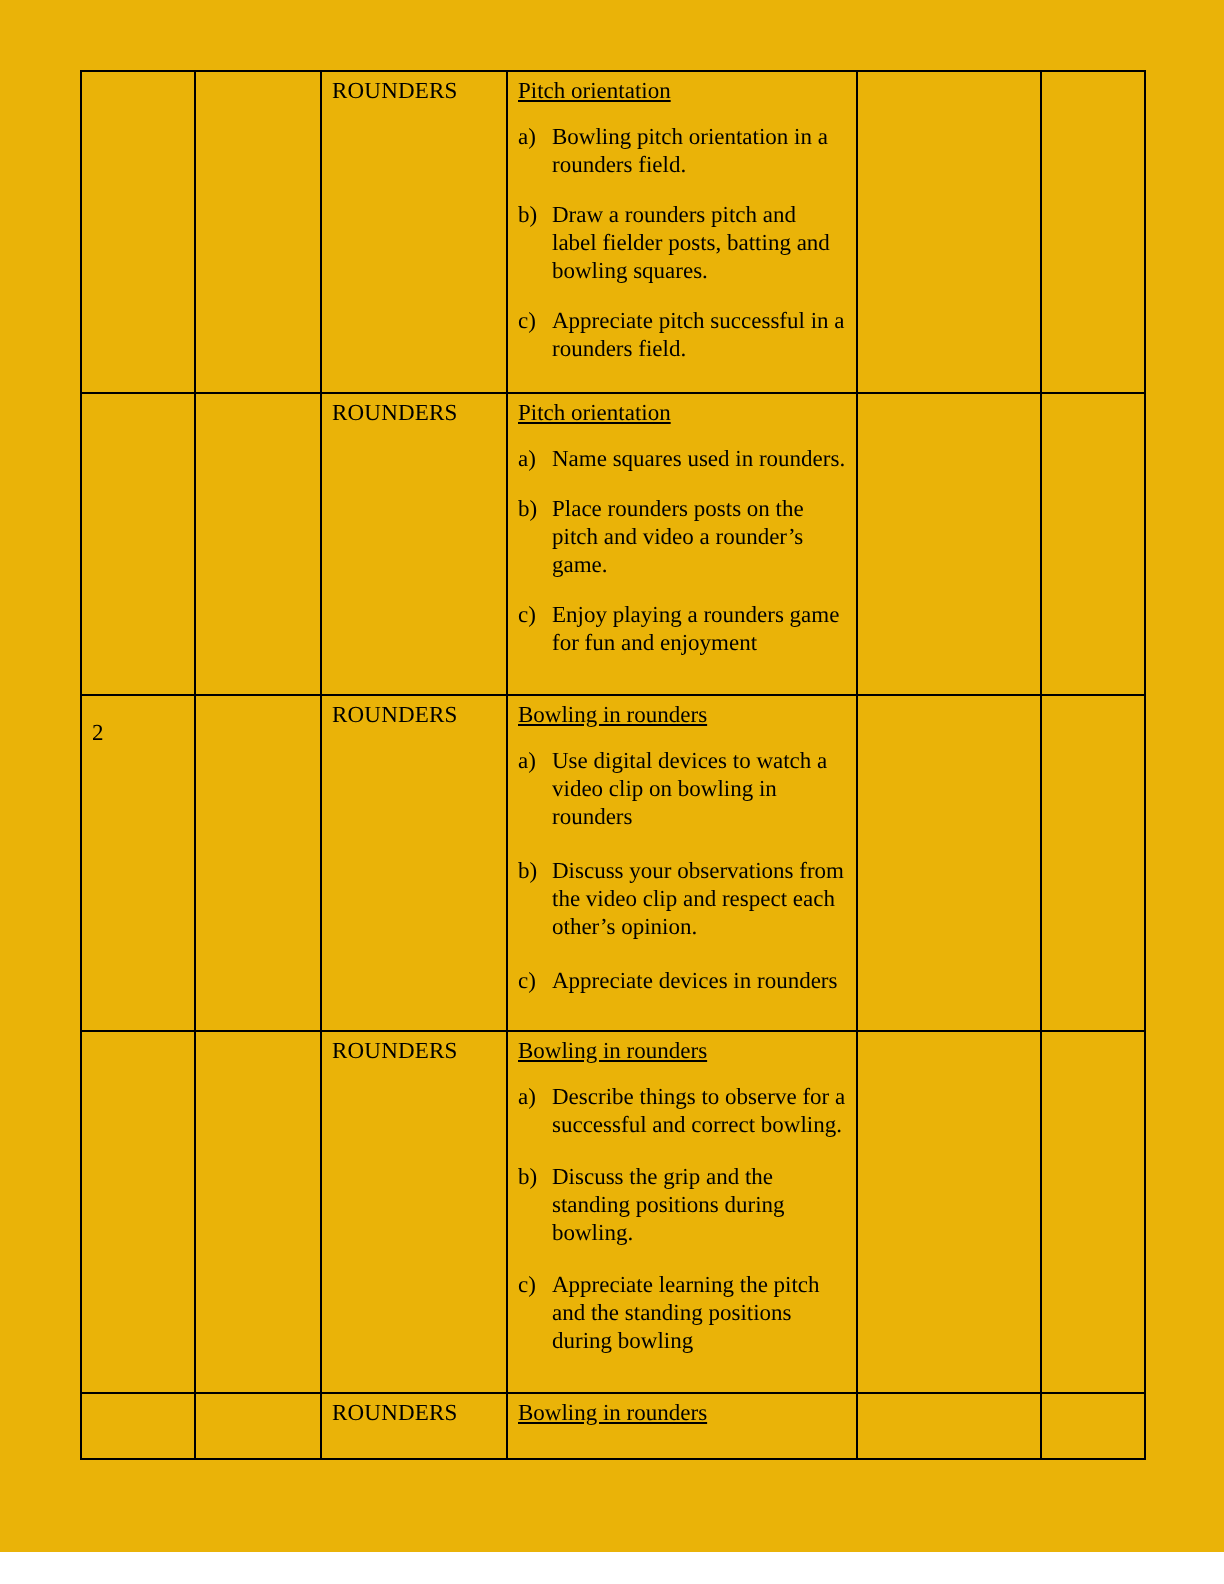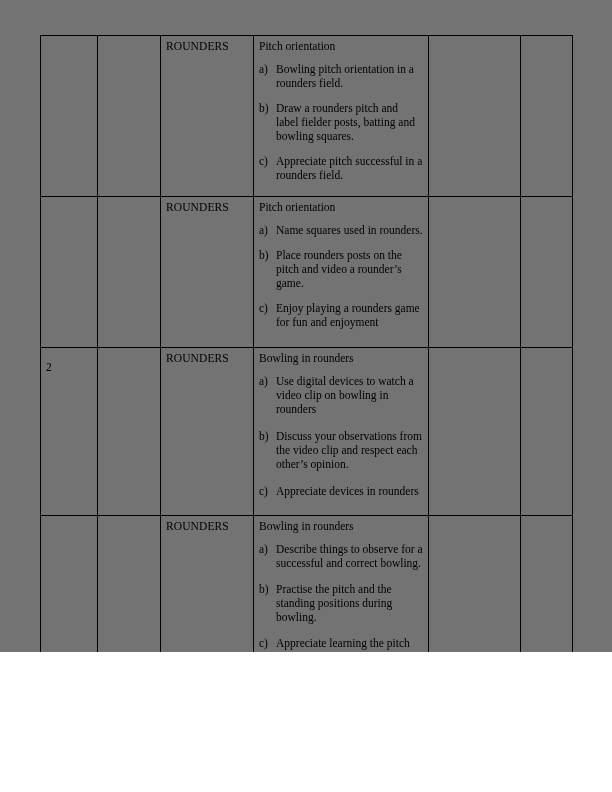--- a/index.html
+++ b/index.html
@@ -7,22 +7,22 @@
   body {
     width: 612px;
     height: 792px;
     font-family: "Liberation Serif", serif;
     color: #000;
     position: relative;
   }
   .page {
     position: relative;
     width: 612px;
-    height: 652px;
-    background: #737373;
+    height: 776px;
+    background: #eab308;
     overflow: hidden;
   }
   table.lesson {
     position: absolute;
     left: 40px;
     top: 35px;
     width: 532px;
     border-collapse: collapse;
     table-layout: fixed;
   }
@@ -34,21 +34,21 @@
     line-height: 14px;
     overflow: hidden;
   }
   tr.r1 td { height: 151px; }
   tr.r2 td { height: 151px; }
   tr.r3 td { height: 168px; }
   tr.r4 td { height: 181px; }
   tr.r5 td { height: 33px; }
   .c-week { padding-top: 12px; }
   .c-topic { letter-spacing: 0.1px; }
-  .title { margin-bottom: 9px; }
+  .title { margin-bottom: 9px; text-decoration: underline; }
   .obj { display: flex; margin-bottom: 11px; }
   tr.r3 .obj { margin-bottom: 13px; }
   tr.r4 .obj { margin-bottom: 12px; }
   .obj .marker { flex: 0 0 17px; width: 17px; }
   .obj .otext { flex: 1; }
 </style>
 </head>
 <body>
 
 <div class="page">
@@ -137,21 +137,21 @@
         <td class="c-lesson"></td>
         <td class="c-topic">ROUNDERS</td>
         <td class="c-content">
           <div class="title">Bowling in rounders</div>
           <div class="obj">
             <span class="marker">a)</span>
             <span class="otext">Describe things to observe for a successful and correct bowling.</span>
           </div>
           <div class="obj">
             <span class="marker">b)</span>
-            <span class="otext">Practise the pitch and the standing positions during bowling.</span>
+            <span class="otext">Discuss the grip and the standing positions during bowling.</span>
           </div>
           <div class="obj">
             <span class="marker">c)</span>
             <span class="otext">Appreciate learning the pitch and the standing positions during bowling</span>
           </div>
         </td>
         <td></td>
         <td></td>
       </tr>
 

